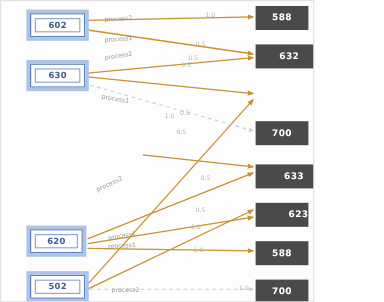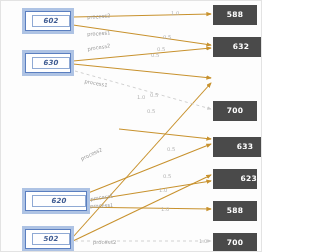--- a/index.html
+++ b/index.html
@@ -25,22 +25,21 @@
   }
   .src-node {
     position: absolute;
     box-sizing: border-box;
     background: #ffffff;
     border: 1px solid #5b7fc0;
     outline: 3px solid #aec3e4;
     outline-offset: 0px;
     display: flex;
     align-items: center;
-    justify-content: flex-end;
-    font-style: italic;
+    justify-content: center;
   }
   .src-node .inner {
     box-sizing: border-box;
     width: calc(100% - 6px);
     height: calc(100% - 6px);
     border: 1px solid #8fa9d4;
     background: #fefeff;
     display: flex;
     align-items: center;
     justify-content: center;
@@ -122,21 +121,21 @@
       <span class="src-label">602</span>
     </div>
   </div>
 
   <div class="src-node" style="left:24px; top:52px; width:46px; height:20px;">
     <div class="inner">
       <span class="src-label">630</span>
     </div>
   </div>
 
-  <div class="src-node" style="left:24px; top:190px; width:62px; height:20px;">
+  <div class="src-node" style="left:24px; top:190px; width:44px; height:20px;">
     <div class="inner">
       <span class="src-label">620</span>
     </div>
   </div>
 
   <div class="src-node" style="left:24px; top:228px; width:46px; height:20px;">
     <div class="inner">
       <span class="src-label">502</span>
     </div>
   </div>

